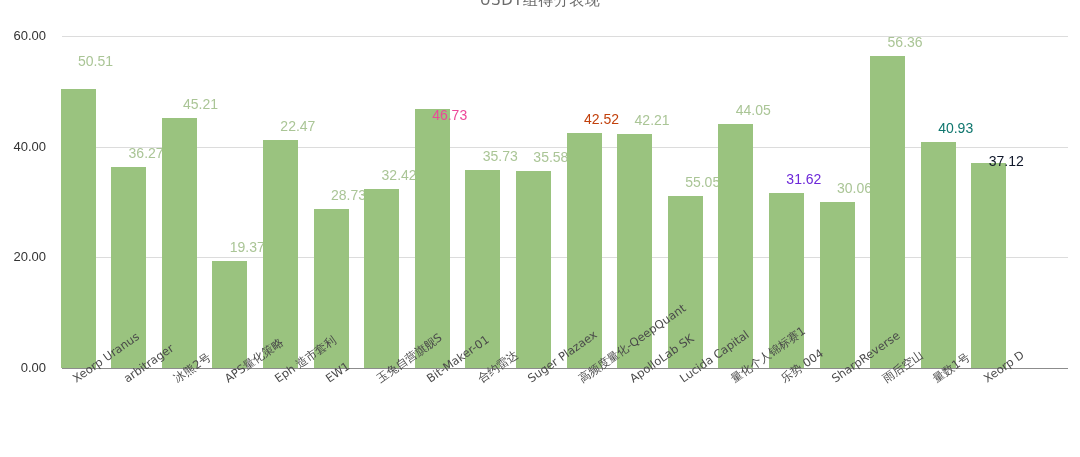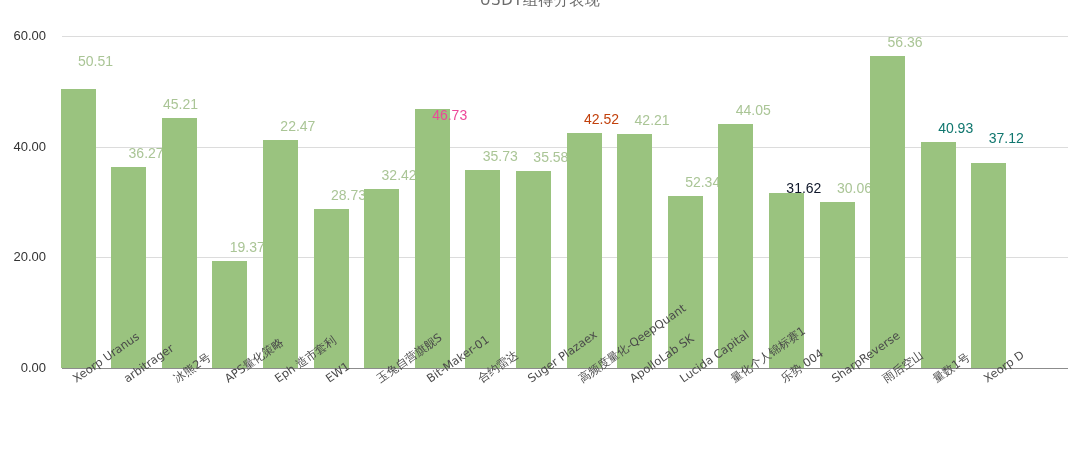--- a/index.html
+++ b/index.html
@@ -122,53 +122,53 @@
       <div class="ytick-label" style="top: 221.333px;">20.00</div>
       <div class="gridline" style="top: 110.667px;"></div>
       <div class="ytick-label" style="top: 110.667px;">40.00</div>
       <div class="gridline" style="top: 0px;"></div>
       <div class="ytick-label" style="top: 0px;">60.00</div>
       <div class="bar" title="Xeorp Uranus: 50.51" style="left: -1.5px; height: 279.489px; width: 35px; background: rgb(154, 195, 127);"></div>
       <div class="bar-value" style="left: 16px; top: 17px; color: rgb(170, 197, 150);">50.51</div>
       <div class="bar" title="arbitrager: 36.27" style="left: 49.1px; height: 200.694px; width: 35px; background: rgb(154, 195, 127);"></div>
       <div class="bar-value" style="left: 66.6px; top: 109.306px; color: rgb(170, 197, 150);">36.27</div>
       <div class="bar" title="冰熊2号: 45.21" style="left: 99.7px; height: 250.162px; width: 35px; background: rgb(154, 195, 127);"></div>
-      <div class="bar-value" style="left: 101px; top: 59.838px; color: rgb(170, 197, 150);">45.21</div>
+      <div class="bar-value" style="left: 121px; top: 59.838px; color: rgb(170, 197, 150);">45.21</div>
       <div class="bar" title="APS量化策略: 19.37" style="left: 150.3px; height: 107.181px; width: 35px; background: rgb(154, 195, 127);"></div>
       <div class="bar-value" style="left: 167.8px; top: 202.819px; color: rgb(170, 197, 150);">19.37</div>
       <div class="bar" title="Eph 造市套利: 41.22" style="left: 200.9px; height: 228.084px; width: 35px; background: rgb(154, 195, 127);"></div>
       <div class="bar-value" style="left: 218.4px; top: 81.916px; color: rgb(170, 197, 150);">22.47</div>
       <div class="bar" title="EW1: 28.73" style="left: 251.5px; height: 158.973px; width: 35px; background: rgb(154, 195, 127);"></div>
       <div class="bar-value" style="left: 269px; top: 151.027px; color: rgb(170, 197, 150);">28.73</div>
       <div class="bar" title="玉兔自营旗舰S: 32.42" style="left: 302.1px; height: 179.391px; width: 35px; background: rgb(154, 195, 127);"></div>
       <div class="bar-value" style="left: 319.6px; top: 130.609px; color: rgb(170, 197, 150);">32.42</div>
       <div class="bar" title="Bit-Maker-01: 46.73" style="left: 352.7px; height: 258.573px; width: 35px; background: rgb(154, 195, 127);"></div>
       <div class="bar-value" style="left: 370.2px; top: 51.4273px; color: #ec4899; margin-top: 20px;">46.73</div>
       <div class="bar" title="合约雷达: 35.73" style="left: 403.3px; height: 197.706px; width: 35px; background: rgb(154, 195, 127);"></div>
       <div class="bar-value" style="left: 420.8px; top: 112.294px; color: rgb(170, 197, 150);">35.73</div>
       <div class="bar" title="Suger Plazaex: 35.58" style="left: 453.9px; height: 196.876px; width: 35px; background: rgb(154, 195, 127);"></div>
       <div class="bar-value" style="left: 471.4px; top: 113.124px; color: rgb(170, 197, 150);">35.58</div>
       <div class="bar" title="高频度量化-QeepQuant: 42.52" style="left: 504.5px; height: 235.277px; width: 35px; background: rgb(154, 195, 127);"></div>
       <div class="bar-value" style="left: 522px; top: 74.7227px; color: #c2410c;">42.52</div>
       <div class="bar" title="ApolloLab SK: 42.21" style="left: 555.1px; height: 233.562px; width: 35px; background: rgb(154, 195, 127);"></div>
       <div class="bar-value" style="left: 572.6px; top: 76.438px; color: rgb(170, 197, 150);">42.21</div>
       <div class="bar" title="Lucida Capital: 31.00" style="left: 605.7px; height: 171.533px; width: 35px; background: rgb(154, 195, 127);"></div>
-      <div class="bar-value" style="left: 623.2px; top: 138.467px; color: rgb(170, 197, 150);">52.34</div>
+      <div class="bar-value" style="left: 623.2px; top: 138.467px; color: rgb(170, 197, 150);">55.05</div>
       <div class="bar" title="量化个人锦标赛1: 44.05" style="left: 656.3px; height: 243.743px; width: 35px; background: rgb(154, 195, 127);"></div>
       <div class="bar-value" style="left: 673.8px; top: 66.2567px; color: rgb(170, 197, 150);">44.05</div>
       <div class="bar" title="乐势 004: 31.62" style="left: 706.9px; height: 174.964px; width: 35px; background: rgb(154, 195, 127);"></div>
-      <div class="bar-value" style="left: 724.4px; top: 135.036px; color: #0f172a; margin-top: 9px;">31.62</div>
+      <div class="bar-value" style="left: 724.4px; top: 135.036px; color: #6d28d9;">31.62</div>
       <div class="bar" title="SharpReverse: 30.06" style="left: 757.5px; height: 166.332px; width: 35px; background: rgb(154, 195, 127);"></div>
       <div class="bar-value" style="left: 775px; top: 143.668px; color: rgb(170, 197, 150);">30.06</div>
       <div class="bar" title="雨后空山: 56.36" style="left: 808.1px; height: 311.859px; width: 35px; background: rgb(154, 195, 127);"></div>
       <div class="bar-value" style="left: 825.6px; top: -1.85867px; color: rgb(170, 197, 150);">56.36</div>
       <div class="bar" title="量数1号: 40.93" style="left: 858.7px; height: 226.479px; width: 35px; background: rgb(154, 195, 127);"></div>
       <div class="bar-value" style="left: 876.2px; top: 83.5207px; color: #0f766e;">40.93</div>
       <div class="bar" title="Xeorp D: 37.12" style="left: 909.3px; height: 205.397px; width: 35px; background: rgb(154, 195, 127);"></div>
-      <div class="bar-value" style="left: 926.8px; top: 94px; color: #0f766e; text-align: center;">37.12</div>
+      <div class="bar-value" style="left: 926.8px; top: 117px; color: #0f172a; text-align: center;">37.12</div>
     </div>
 
   <div class="xlabel-wrap" id="xlabel-wrap">
       <div class="xlabel" style="left: 8px;">Xeorp Uranus</div>
       <div class="xlabel" style="left: 58.6px;">arbitrager</div>
       <div class="xlabel" style="left: 109.2px;">冰熊2号</div>
       <div class="xlabel" style="left: 159.8px;">APS量化策略</div>
       <div class="xlabel" style="left: 210.4px;">Eph 造市套利</div>
       <div class="xlabel" style="left: 261px;">EW1</div>
       <div class="xlabel" style="left: 311.6px;">玉兔自营旗舰S</div>

